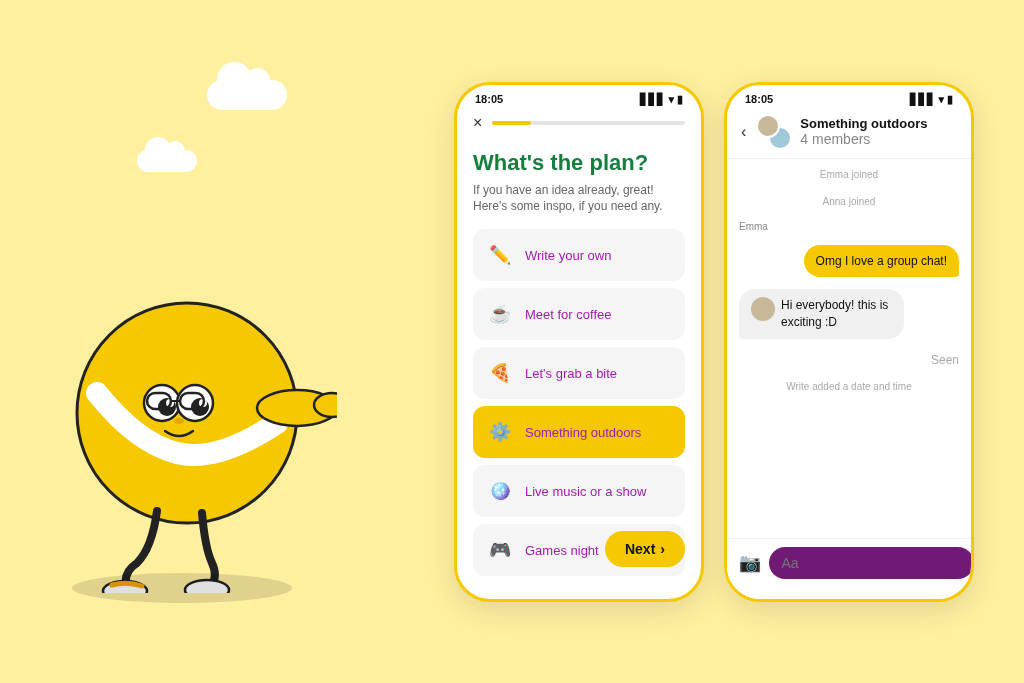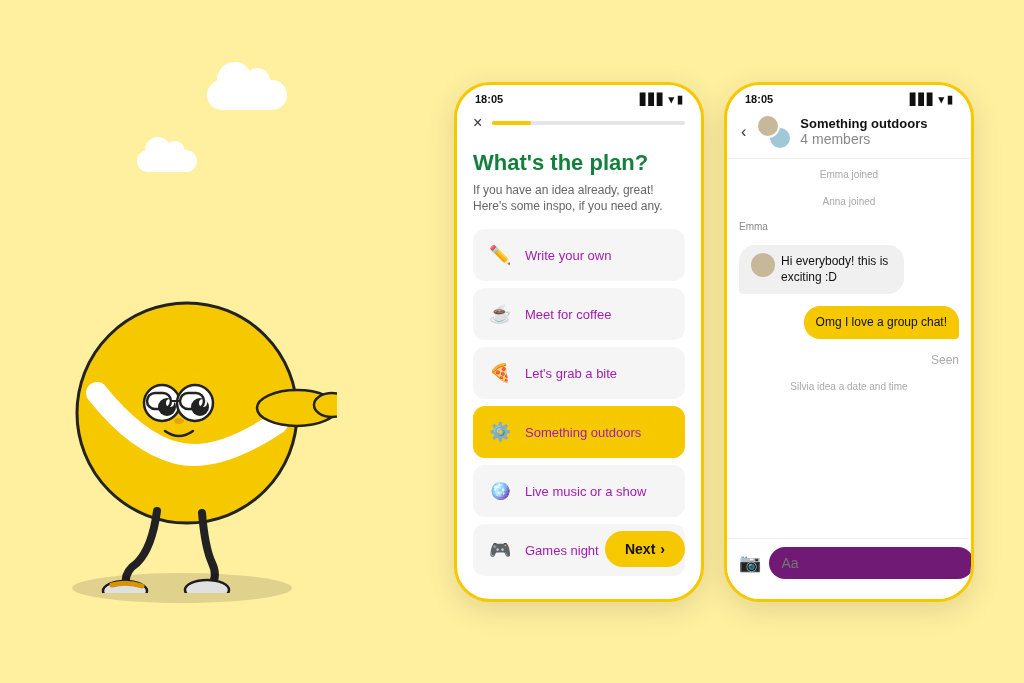--- a/index.html
+++ b/index.html
@@ -499,32 +499,32 @@
         </div>
       </div>
 
       <div class="chat-messages">
 
         <div class="system-msg">Emma joined</div>
         <div class="system-msg">Anna joined</div>
 
         <div class="msg-sender-label">Emma</div>
 
+        <div class="msg-bubble outgoing">
+          <span>Omg I love a group chat!</span>
+        </div>
+
         <div class="msg-bubble incoming">
           <div class="msg-avatar"></div>
           <span>Hi everybody! this is exciting :D</span>
         </div>
 
-        <div class="msg-bubble outgoing">
-          <span>Omg I love a group chat!</span>
-        </div>
-
         <div class="seen-text">Seen</div>
 
-        <div class="system-msg">Silvia idea a date and time</div>
+        <div class="system-msg">Write added a date and time</div>
 
       </div>
 
       <div class="chat-input-bar">
         <span class="input-icon">📷</span>
         <input class="chat-input-field" type="text" placeholder="Aa" style="">
         <span class="gif-btn">GIF</span>
 
       </div>
 

